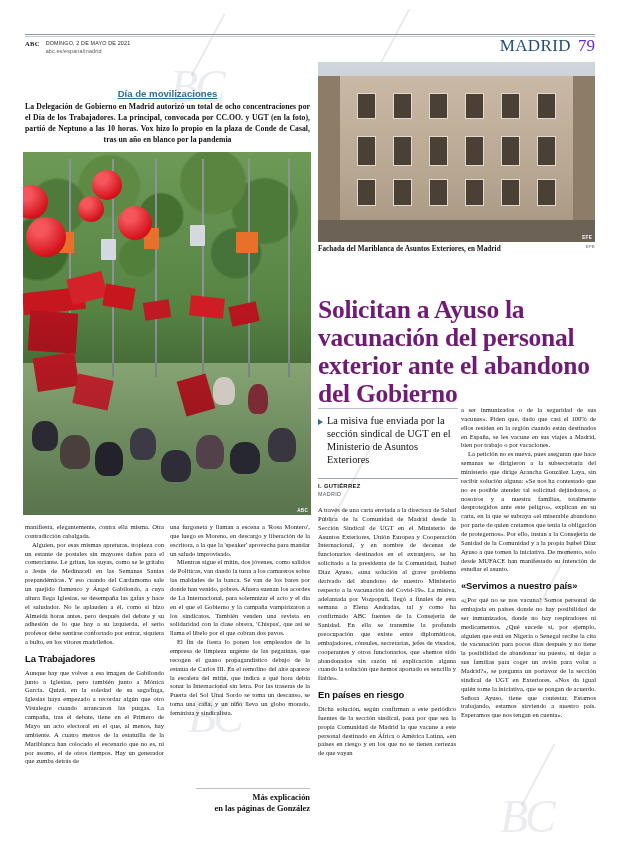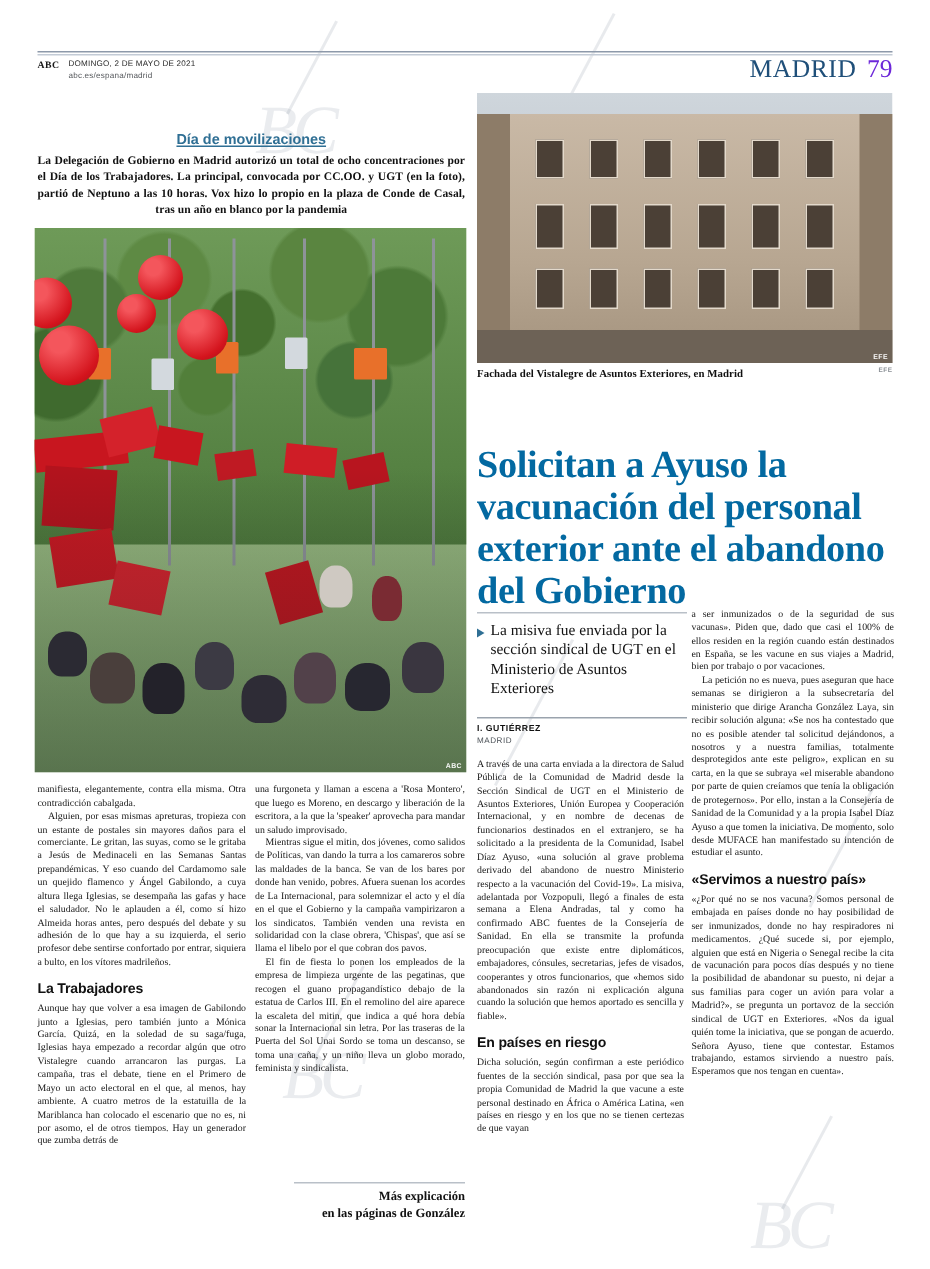--- a/index.html
+++ b/index.html
@@ -87,21 +87,21 @@
              color:#111; letter-spacing:0.05px; }
   .cap-credit { position:absolute; right:0; top:-1px; font-family:"Liberation Sans",sans-serif;
                 font-size:4.3px; color:#8a8f95; letter-spacing:.3px; }
 
   
   .antetitulo { position:absolute; left:318px; top:273px; width:277px;
                 font-family:"Liberation Serif",serif; font-style:italic; font-size:16.2px;
                 color:#2f6f94; letter-spacing:0.1px; }
   .headline { position:absolute; left:318px; top:296px; width:280px;
               font-family:"Liberation Serif",serif; font-size:25.5px; line-height:1.095;
-              color:#0369a1; letter-spacing:-0.25px; }
+              color:#701a75; letter-spacing:-0.25px; }
 
   .sum-rule { position:absolute; left:318px; top:408px; width:140px; height:0.8px; background:#b9c0c8; }
   .summary { position:absolute; left:318px; top:414px; width:142px;
              font-family:"Liberation Serif",serif; font-size:10.3px; line-height:1.27;
              color:#111; display:flex; gap:4px; }
   .bullet-tri { width:0; height:0; border-left:5px solid #2f6f94;
                 border-top:3.6px solid transparent; border-bottom:3.6px solid transparent;
                 margin-top:5px; flex:0 0 auto; }
 
   .byline-rule { position:absolute; left:318px; top:478px; width:140px; height:0.8px; background:#9aa3ad; }
@@ -236,21 +236,21 @@
       <div class="bwin" style="left:40%; top:62%; width:7%; height:16%;"></div>
       <div class="bwin" style="left:53%; top:62%; width:7%; height:16%;"></div>
       <div class="bwin" style="left:66%; top:62%; width:7%; height:16%;"></div>
       <div class="bwin" style="left:79%; top:62%; width:7%; height:16%;"></div>
       <div class="bbase"></div>
     </div>
     <span class="photo-credit">EFE</span>
   </div>
 
   <div class="caption">
-    <span>Fachada del Vistalegre de Asuntos Exteriores, en Madrid</span>
+    <span>Fachada del Mariblanca de Asuntos Exteriores, en Madrid</span>
     <span class="cap-credit">EFE</span>
   </div>
 
   <h1 class="headline">Solicitan a Ayuso la vacunación del personal exterior ante el abandono del Gobierno</h1>
 
   <div class="sum-rule"></div>
   <div class="summary">
     <span class="bullet-tri"></span>
     <span>La misiva fue enviada por la sección sindical de UGT en el Ministerio de Asuntos Exteriores</span>
   </div>

